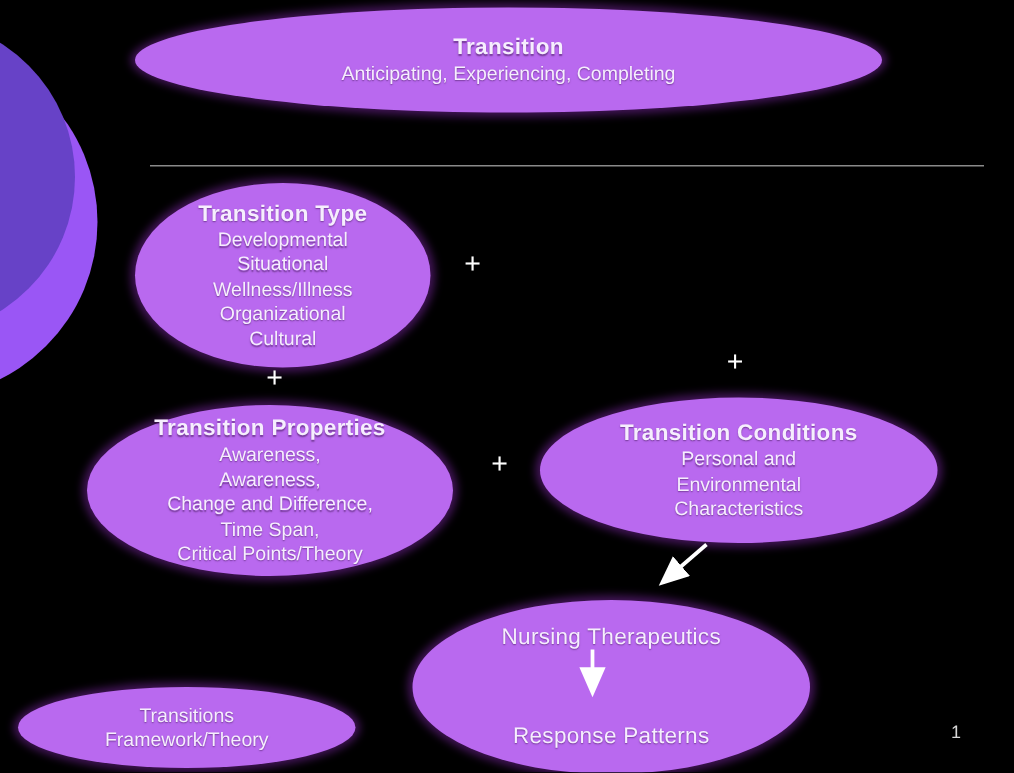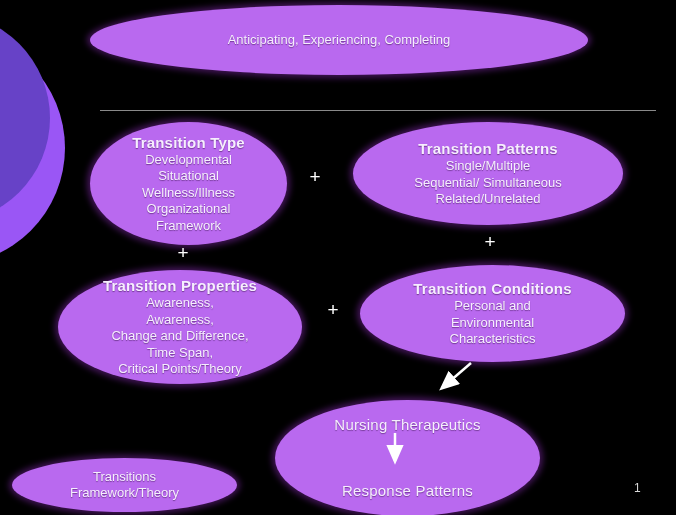--- a/index.html
+++ b/index.html
@@ -113,40 +113,35 @@
 </style>
 </head>
 <body>
 
 <div class="stage">
 
   <div class="decor-circle decor-light"></div>
   <div class="decor-circle decor-dark"></div>
 
   <div class="ellipse node-transition">
+    <div class="node-title">Transition</div>
     <div class="node-line">Anticipating, Experiencing, Completing</div>
   </div>
 
   <div class="divider"></div>
 
   <div class="ellipse node-type">
     <div class="node-title">Transition Type</div>
     <div class="node-line">Developmental</div>
     <div class="node-line">Situational</div>
     <div class="node-line">Wellness/Illness</div>
     <div class="node-line">Organizational</div>
-    <div class="node-line">Framework</div>
+    <div class="node-line">Cultural</div>
   </div>
 
-  <div class="ellipse node-patterns">
-    <div class="node-title">Transition Patterns</div>
-    <div class="node-line">Single/Multiple</div>
-    <div class="node-line">Sequential/ Simultaneous</div>
-    <div class="node-line">Related/Unrelated</div>
-  </div>
 
   <div class="ellipse node-properties">
     <div class="node-title">Transition Properties</div>
     <div class="node-line">Awareness,</div>
     <div class="node-line">Awareness,</div>
     <div class="node-line">Change and Difference,</div>
     <div class="node-line">Time Span,</div>
     <div class="node-line">Critical Points/Theory</div>
   </div>
 

